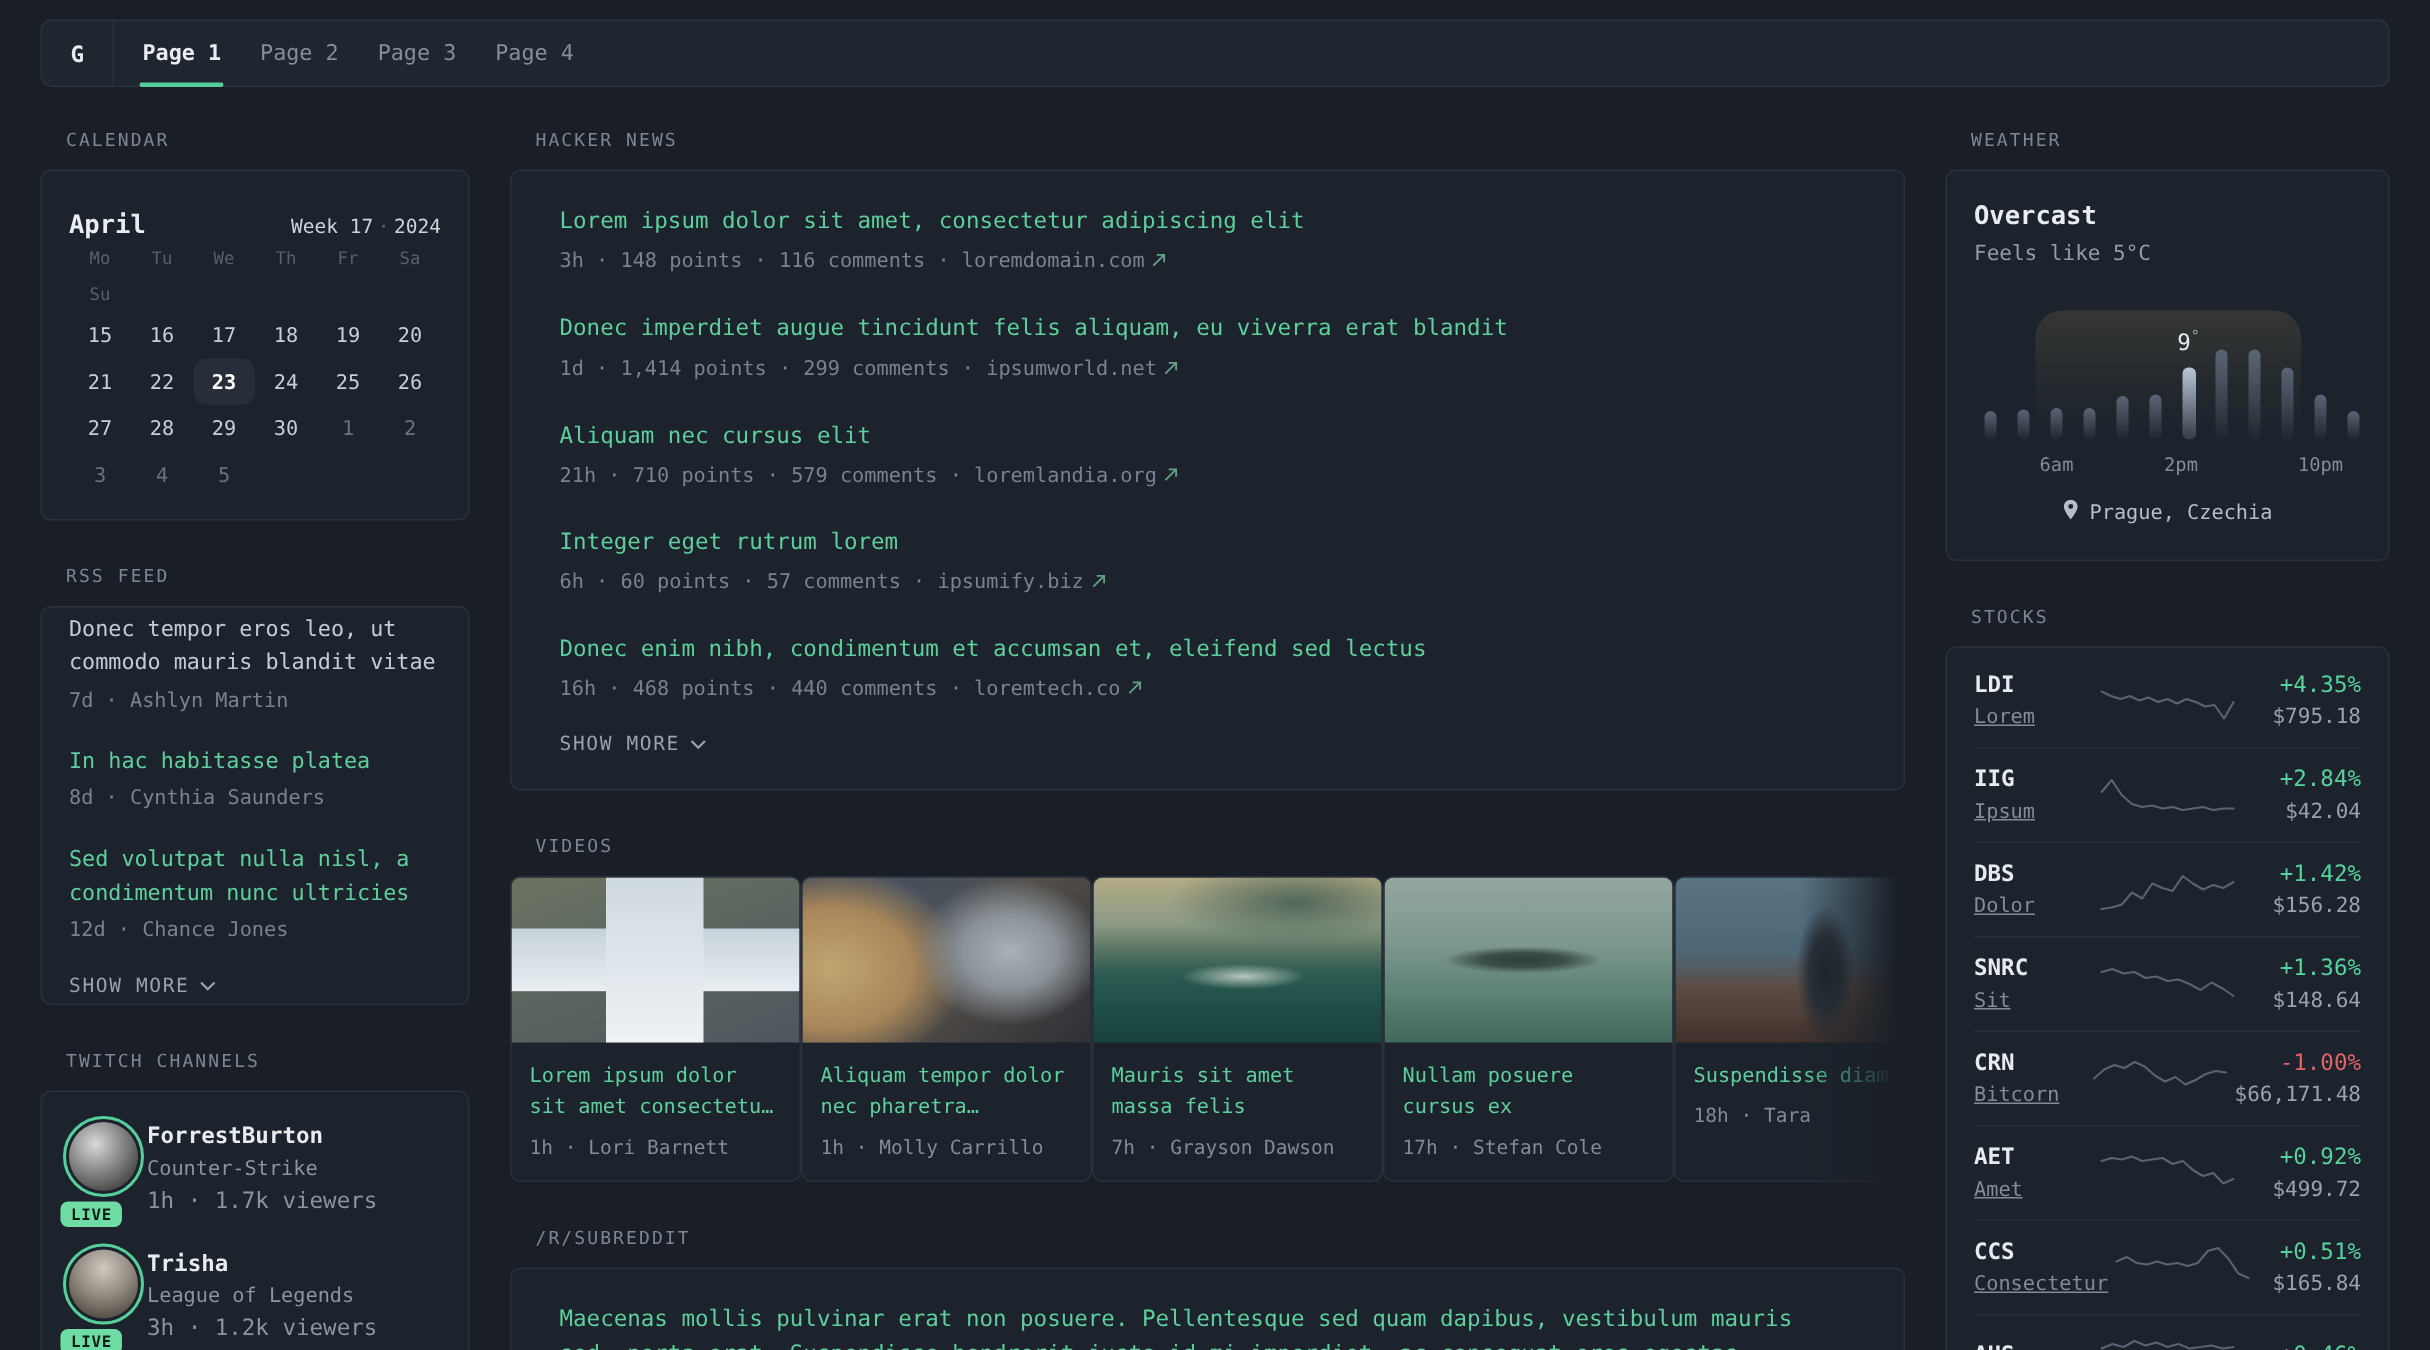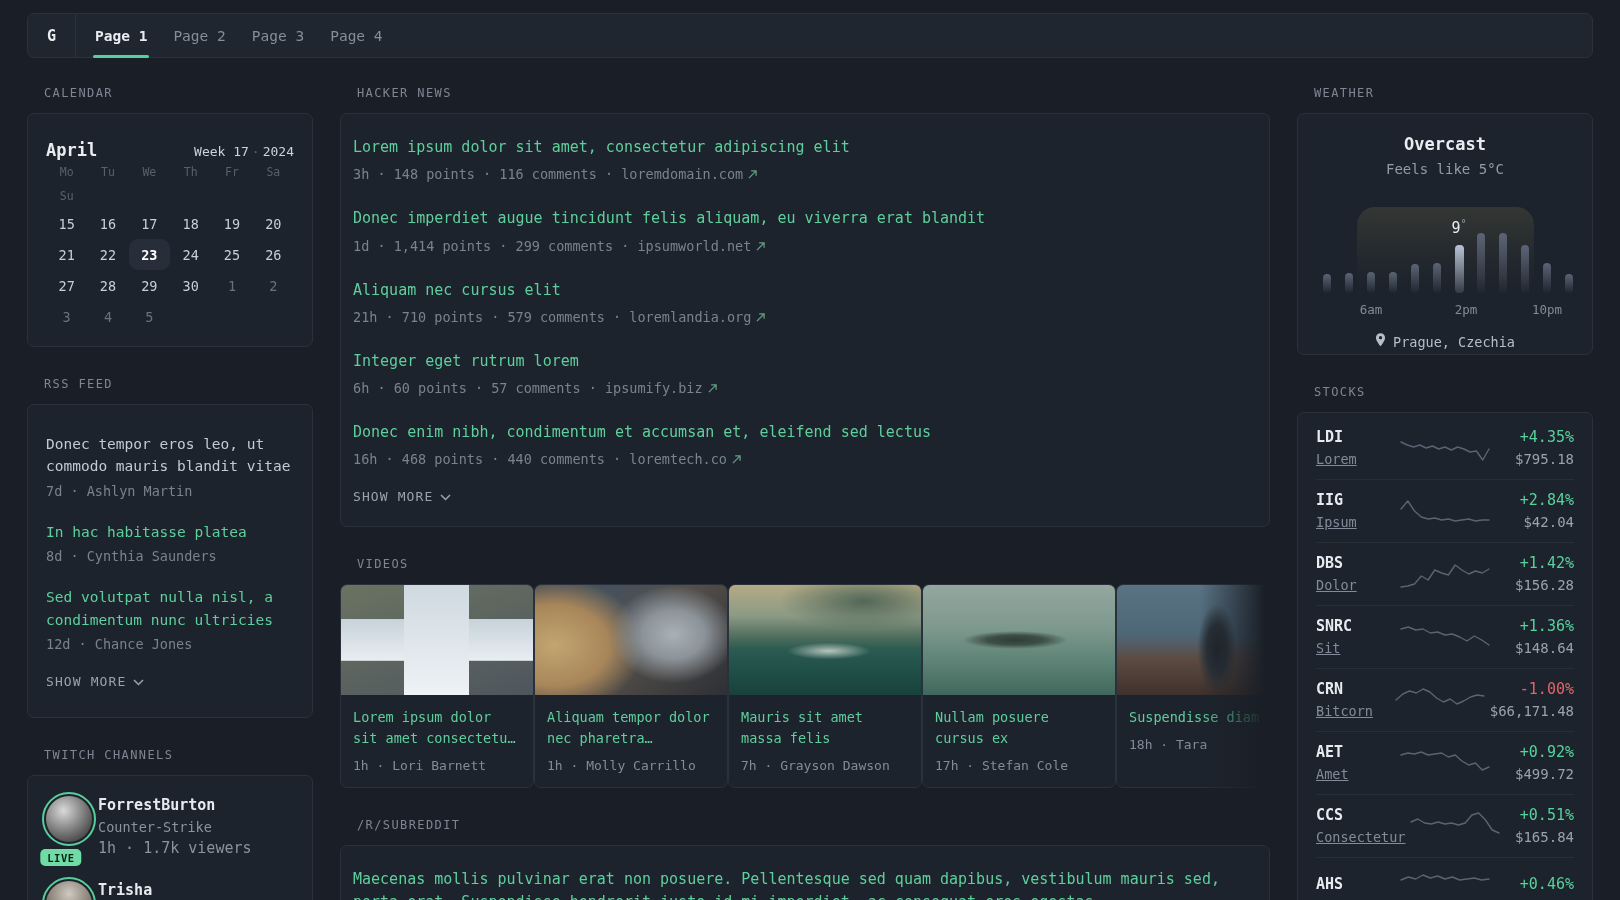--- a/index.html
+++ b/index.html
@@ -58,21 +58,21 @@
   .cal-week { font-size:13px; color:#ccd3db; }
   .cal-week .dot { color:#5b6472; padding:0 3px; }
   .cal-grid { display:grid; grid-template-columns:repeat(6,1fr); }
   .cal-dow { height:24px; display:flex; align-items:center; justify-content:center;
     font-size:11.5px; color:#57606e; }
   .cal-cell { height:31px; display:flex; align-items:center; justify-content:center;
     font-size:13.5px; color:#c7ced8; border-radius:9px; }
   .cal-cell.muted { color:#69727f; }
   .cal-cell.selected { background:#272e39; color:#ffffff; font-weight:bold; }
   
-  .feed-card { padding:28px 18px; }
+  .feed-card { padding:4px 18px; }
   .feed-list { display:flex; flex-direction:column; gap:22px; }
   .item-title { display:block; color:#5ecf9c; text-decoration:none; cursor:pointer;
     font-size:14.5px; line-height:1.55; }
   .item-title.read { color:#c3cad3; }
   .item-meta { margin-top:5px; font-size:13.5px; color:#79828f; }
   .meta-link { color:#79828f; text-decoration:none; cursor:pointer; }
   .ext-arrow { display:inline-block; margin-left:5px; }
   .ext-arrow svg { stroke:#63a083; }
   .show-more { margin-top:22px; display:flex; align-items:center; gap:7px;
     font-size:13px; letter-spacing:1.1px; color:#9aa2ae; cursor:pointer; background:none; border:none;
@@ -88,21 +88,21 @@
   .twitch-row.live .avatar { outline-color:#57cf9b; }
   .avatar-forrest { background:radial-gradient(circle at 38% 32%,#d9d9d9,#8a8a8a 42%,#3c3c3c 85%); }
   .avatar-trisha  { background:radial-gradient(circle at 50% 28%,#cfc9c0,#8e867c 48%,#4a463f 88%); }
   .live-badge { position:absolute; bottom:-9px; left:50%; transform:translateX(-55%);
     background:#6fdca6; color:#0c1f17; font-size:10.5px; font-weight:bold;
     padding:2.5px 7px; border-radius:5px; letter-spacing:0.5px; }
   .twitch-name { font-size:15px; font-weight:bold; color:#e7ebf0; }
   .twitch-cat { margin-top:5px; font-size:13.5px; color:#8b93a0; }
   .twitch-meta { margin-top:4px; font-size:15px; color:#8b93a0; }
   
-  .hn-card { padding:22px 12px; }
+  .hn-card { padding:22px 32px; }
   .hn-list { display:flex; flex-direction:column; gap:25px; }
   .hn-title { font-size:15px; }
   .hn-meta { margin-top:7px; }
   
   .videos-row { position:relative; display:flex; gap:0; overflow:hidden; }
   .videos-row::after { content:""; position:absolute; top:0; right:0; bottom:0; width:70px;
     background:linear-gradient(to right, rgba(26,31,39,0), #1a1f27 92%); pointer-events:none; }
   .video-card { flex:0 0 194px; width:194px; overflow:hidden; cursor:pointer; }
   .vthumb { height:110px; }
   .thumb-pillars { background:
@@ -122,21 +122,21 @@
       radial-gradient(70px 12px at 48% 50%, #2f3e37 0%, #3c4f46 40%, rgba(60,79,70,0) 75%),
       linear-gradient(180deg,#93a79e 0%,#7d988d 40%,#5d8276 70%,#41685c 100%); }
   .thumb-field { background:
       radial-gradient(26px 60px at 52% 58%, #20262c 0%, #2a3138 40%, rgba(42,49,56,0) 75%),
       linear-gradient(180deg,#5a7383 0%,#4d6777 45%,#5c4a41 68%,#3f312c 100%); }
   .vbody { padding:12px 12px 14px 12px; }
   .vtitle { font-size:13.5px; line-height:1.55; display:-webkit-box;
     -webkit-line-clamp:2; -webkit-box-orient:vertical; overflow:hidden; }
   .vmeta { margin-top:9px; font-size:13px; color:#828b99; }
   
-  .weather-card { padding:20px 18px 4px 18px; text-align:center; }
+  .weather-card { padding:20px 18px 22px 18px; }
   .w-cond { font-size:17px; font-weight:bold; color:#e9edf2; }
   .w-feels { margin-top:7px; font-size:14px; color:#929baa; }
   .wchart { position:relative; width:250px; height:120px; margin:20px auto 0 auto; }
   .daylight { position:absolute; left:37px; top:10px; width:177px; height:86px;
     border-radius:18px;
     background:linear-gradient(180deg, rgba(133,124,77,0.22), rgba(133,124,77,0.06) 60%, rgba(133,124,77,0) 95%); }
   .wbar { position:absolute; bottom:24px; width:8px; border-radius:4px;
     background:linear-gradient(180deg,#5b6475, rgba(91,100,117,0.05)); }
   .wbar.current { width:9px; background:linear-gradient(180deg,#b9c3d6, rgba(185,195,214,0.15)); }
   .wtemp { position:absolute; font-size:15px; color:#e8ecf2; transform:translateX(-50%); }
@@ -470,21 +470,21 @@
             <div class="daylight"></div>
             <div class="wbar" style="left: 3px; height: 19px;"></div>
             <div class="wbar" style="left: 25px; height: 20px;"></div>
             <div class="wbar" style="left: 47px; height: 21px;"></div>
             <div class="wtick" style="left: 51px;">6am</div>
             <div class="wbar" style="left: 69px; height: 21px;"></div>
             <div class="wbar" style="left: 91px; height: 29px;"></div>
             <div class="wbar" style="left: 113px; height: 30px;"></div>
             <div class="wbar current" style="left: 134.5px; height: 48px;"></div>
             <div class="wtemp" style="left: 139px; bottom: 80px;">9<sup>°</sup></div>
-            <div class="wtick" style="left: 146px;">2pm</div>
+            <div class="wtick" style="left: 134px;">2pm</div>
             <div class="wbar" style="left: 157px; height: 60px;"></div>
             <div class="wbar" style="left: 179px; height: 60px;"></div>
             <div class="wbar" style="left: 201px; height: 48px;"></div>
             <div class="wbar" style="left: 223px; height: 30px;"></div>
             <div class="wtick" style="left: 227px;">10pm</div>
             <div class="wbar" style="left: 245px; height: 19px;"></div>
           </div>
         <div class="w-loc">
           <span>
             <svg width="11" height="14" viewBox="0 0 12 15">

